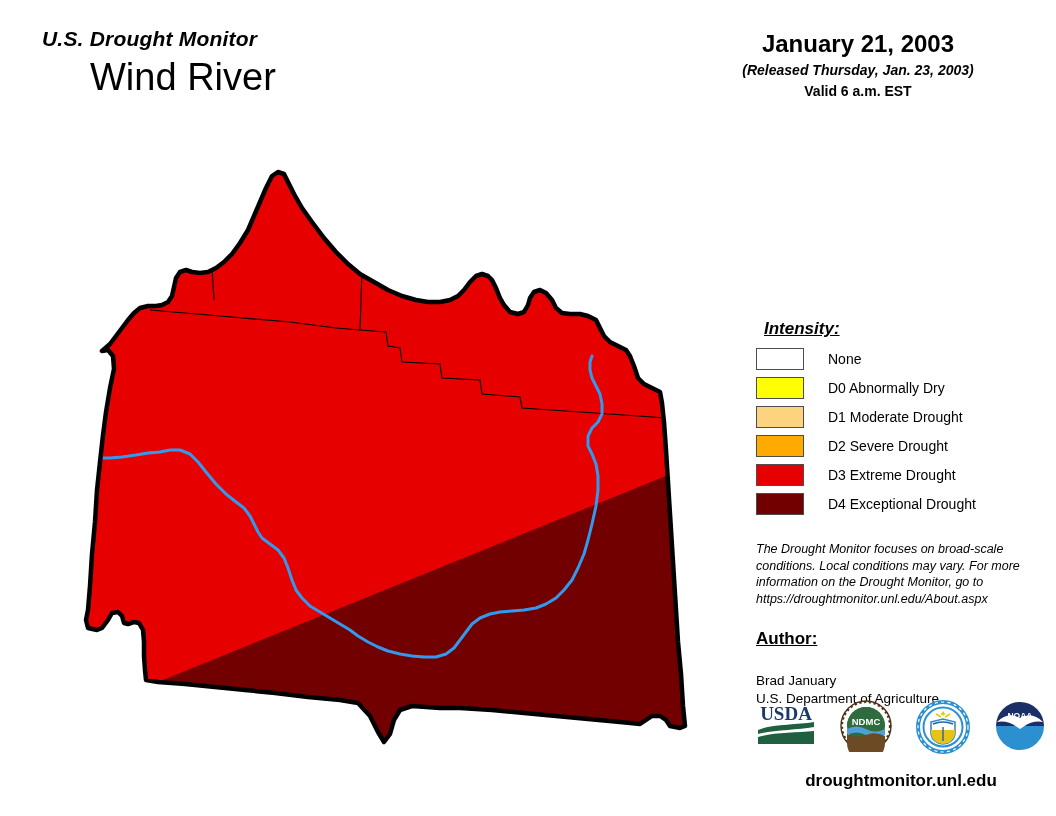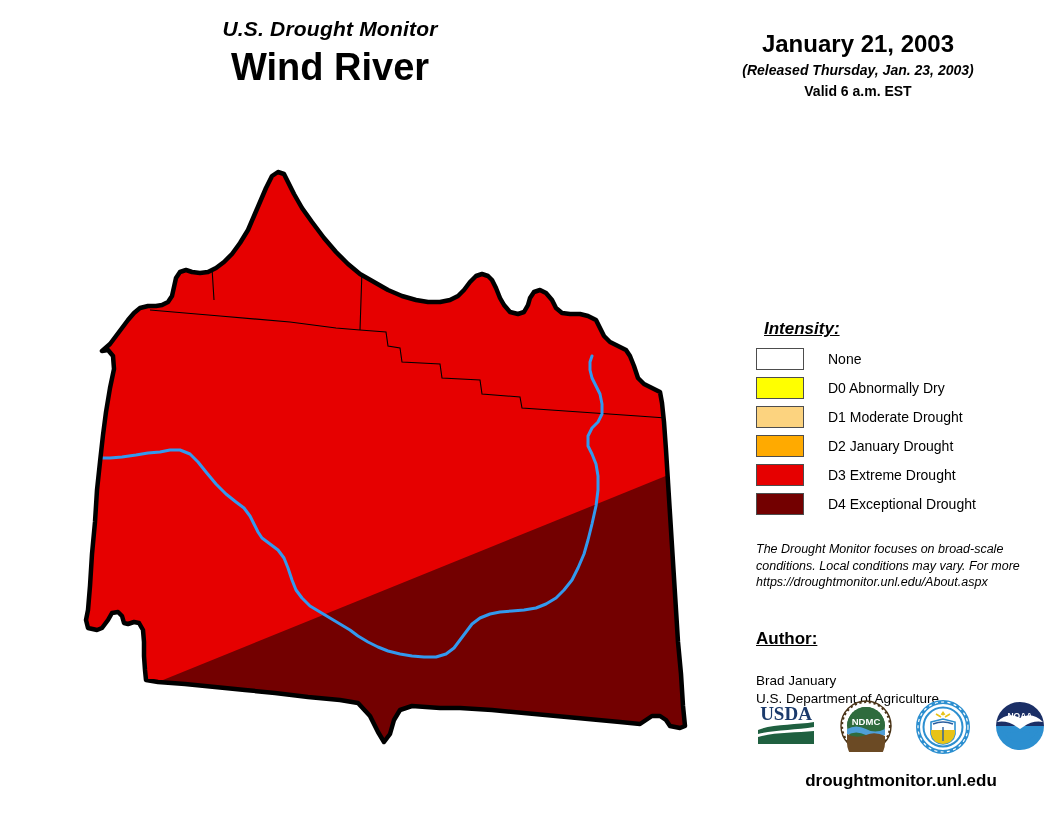--- a/index.html
+++ b/index.html
@@ -14,36 +14,38 @@
     position: relative;
     overflow: hidden;
     font-family: "Liberation Sans", sans-serif;
     color: #000000;
   }
 
   
   #title-block {
     position: absolute;
     left: 0px;
-    top: 16px;
+    top: 26px;
     width: 660px;
-    text-align: center;
+    text-align: left;
+    padding-left: 42px;
   }
   #dm-label {
     font-size: 21px;
     font-weight: bold;
     font-style: italic;
     letter-spacing: 0.2px;
     line-height: 26px;
   }
   #region-name {
     font-size: 38px;
-    font-weight: bold;
+    font-weight: normal;
     line-height: 46px;
     margin-top: 2px;
+    margin-left: 48px;
   }
 
   
   #date-block {
     position: absolute;
     left: 660px;
     top: 28px;
     width: 396px;
     text-align: center;
   }
@@ -310,37 +312,38 @@
     <span class="legend-label">D0 Abnormally Dry</span>
   </div>
 
   <div class="legend-row">
     <span class="legend-swatch" style="background:#fcd37f"></span>
     <span class="legend-label">D1 Moderate Drought</span>
   </div>
 
   <div class="legend-row">
     <span class="legend-swatch" style="background:#ffaa00"></span>
-    <span class="legend-label">D2 January Drought</span>
+    <span class="legend-label">D2 Severe Drought</span>
   </div>
 
   <div class="legend-row">
     <span class="legend-swatch" style="background:#e60000"></span>
     <span class="legend-label">D3 Extreme Drought</span>
   </div>
 
   <div class="legend-row">
     <span class="legend-swatch" style="background:#730000"></span>
     <span class="legend-label">D4 Exceptional Drought</span>
   </div>
 </div>
 
 <div id="disclaimer">
   <div>The Drought Monitor focuses on broad-scale</div>
   <div>conditions. Local conditions may vary. For more</div>
+  <div>information on the Drought Monitor, go to</div>
   <div>https://droughtmonitor.unl.edu/About.aspx</div>
 </div>
 
 <div id="author-block">
   <div id="author-title">Author:</div>
   <div class="author-line">Brad January</div>
   <div class="author-line">U.S. Department of Agriculture</div>
 </div>
 
 <div id="logo-row">

